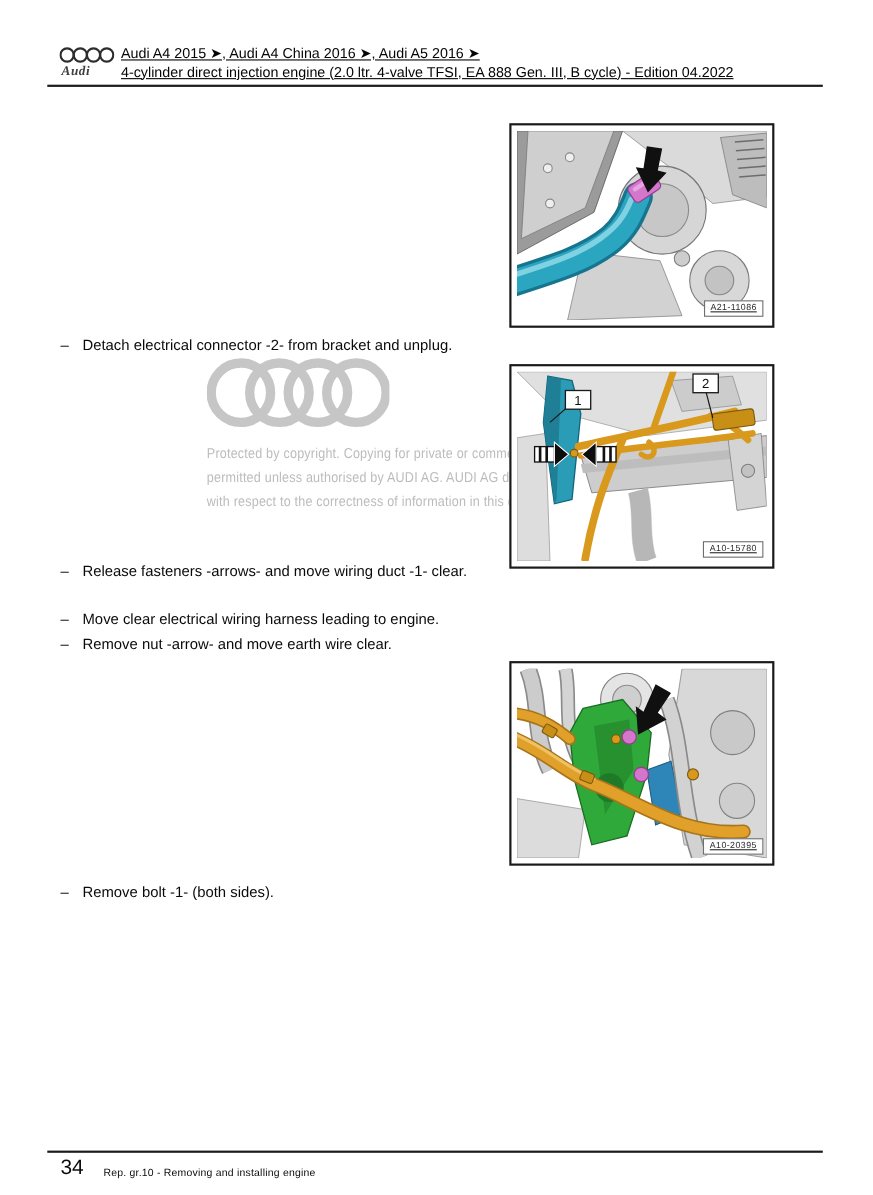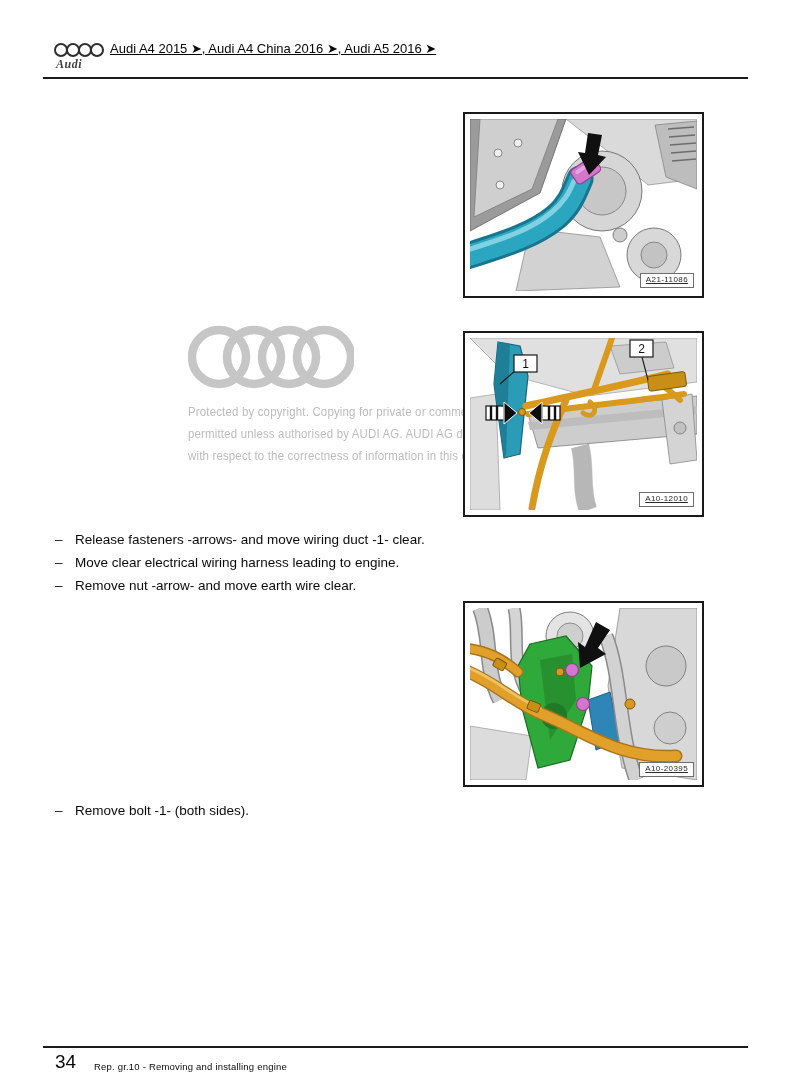--- a/index.html
+++ b/index.html
@@ -45,40 +45,44 @@
         <circle cx="7" cy="9" r="6"></circle>
           <circle cx="19" cy="9" r="6"></circle>
         <circle cx="31" cy="9" r="6"></circle>
           <circle cx="43" cy="9" r="6"></circle>
       </g>
     </svg>
   </div>
   <div class="hdr-brand">Audi</div>
   <div class="hdr-text">
     <div>Audi A4 2015 ➤, Audi A4 China 2016 ➤, Audi A5 2016 ➤</div>
+    <div>4-cylinder direct injection engine (2.0 ltr. 4-valve TFSI, EA 888 Gen. III, B cycle) - Edition 04.2022</div>
   </div>
   <div class="rule rule-top"></div>
 
   <div class="wm-rings">
     <svg width="166" height="66" viewBox="0 0 166 66">
       <g fill="none" stroke="#c3c3c3" stroke-width="8.5" opacity=".95">
         <circle cx="31" cy="33" r="27"></circle>
           <circle cx="66" cy="33" r="27"></circle>
         <circle cx="101" cy="33" r="27"></circle>
           <circle cx="136" cy="33" r="27"></circle>
       </g>
     </svg>
   </div>
   <div class="wm-text">
     <div class="wm-line">Protected by copyright. Copying for private or commercial purposes, in part or in whole, is not</div>
     <div class="wm-line">permitted unless authorised by AUDI AG. AUDI AG does not guarantee or accept any liability</div>
     <div class="wm-line">with respect to the correctness of information in this document. Copyright by AUDI AG.</div>
   </div>
 
-  <div class="instr" style="top:532px">
+  <div class="instr" style="top:306px">
+    <span class="dash">–</span><span>Detach electrical connector -2- from bracket and unplug.</span>
+  </div>
+  <div class="instr" style="top:512px">
     <span class="dash">–</span><span>Release fasteners -arrows- and move wiring duct -1- clear.</span>
   </div>
   <div class="instr" style="top:578px">
     <span class="dash">–</span><span>Remove nut -arrow- and move earth wire clear.</span>
   </div>
   <div class="instr" style="top:555px">
     <span class="dash">–</span><span>Move clear electrical wiring harness leading to engine.</span>
   </div>
   <div class="instr" style="top:803px">
     <span class="dash">–</span><span>Remove bolt -1- (both sides).</span>
@@ -165,21 +169,21 @@
         <line x1="27" y1="68" x2="27" y2="82" stroke="#111" stroke-width="2.4"></line>
         <polygon points="34,64 34,86 47,75" fill="#0d0d0d" stroke="#ffffff" stroke-width="1"></polygon>
       </g>
       <g>
         <rect x="72" y="68" width="18" height="14" fill="#ffffff" stroke="#111" stroke-width="1.2"></rect>
         <line x1="79" y1="68" x2="79" y2="82" stroke="#111" stroke-width="2.4"></line>
         <line x1="85" y1="68" x2="85" y2="82" stroke="#111" stroke-width="2.4"></line>
         <polygon points="72,64 72,86 59,75" fill="#0d0d0d" stroke="#ffffff" stroke-width="1"></polygon>
       </g>
     </svg>
-    <div class="ref-label">A10-12010</div>
+    <div class="ref-label">A10-15780</div>
   </div>
 
   <div class="figure" style="top:601px">
     <svg width="227" height="172" viewBox="0 0 227 172">
 
       <polygon points="150,0 227,0 227,172 152,160 138,78" fill="#d8d8d8" stroke="#828282" stroke-width=".7"></polygon>
       <circle cx="196" cy="58" r="20" fill="#c9c9c9" stroke="#7f7f7f"></circle>
       <circle cx="200" cy="120" r="16" fill="#cecece" stroke="#848484"></circle>
       <path d="M10,0 C22,30 14,60 30,92" fill="none" stroke="#8a8a8a" stroke-width="16"></path>
       <path d="M10,0 C22,30 14,60 30,92" fill="none" stroke="#cccccc" stroke-width="13"></path>

